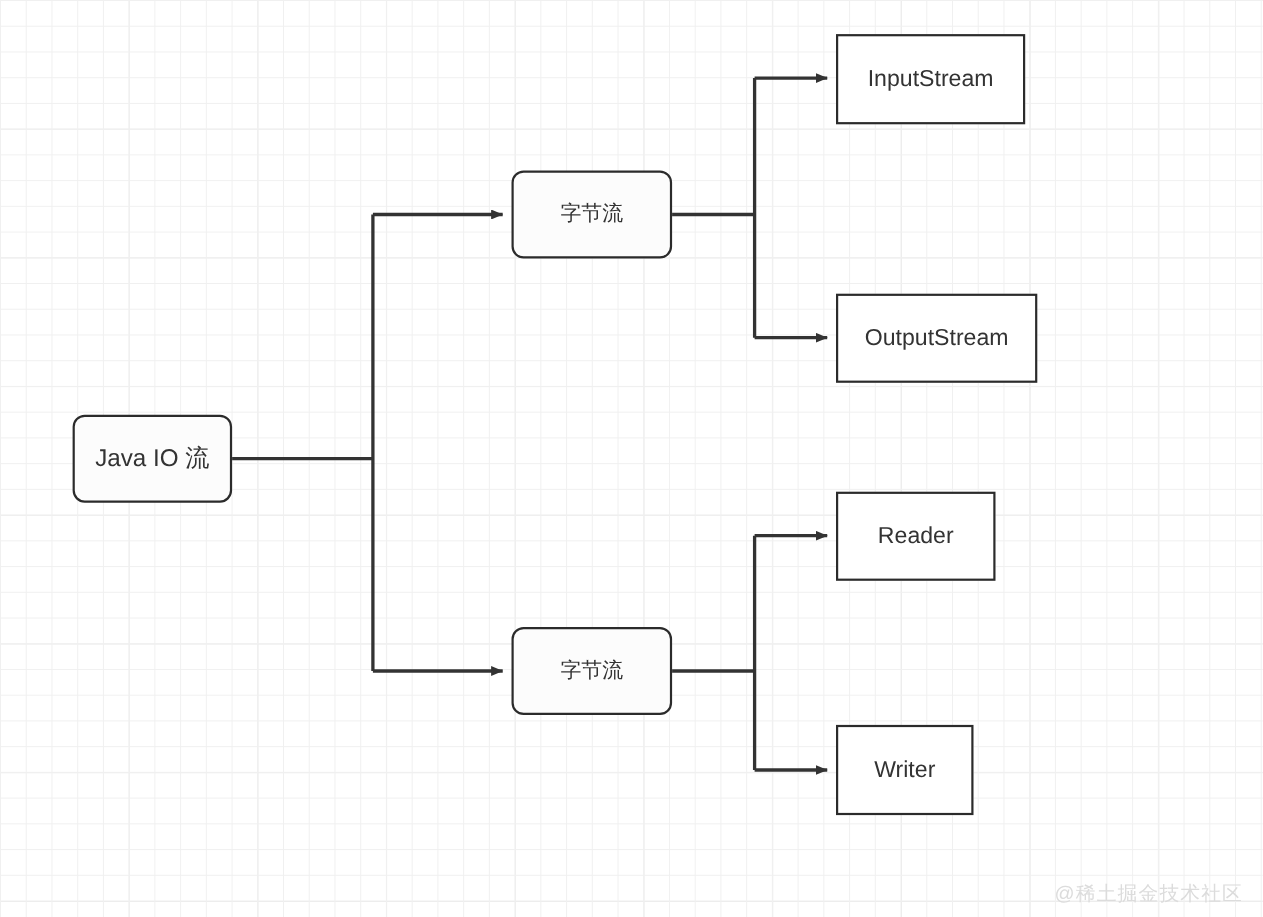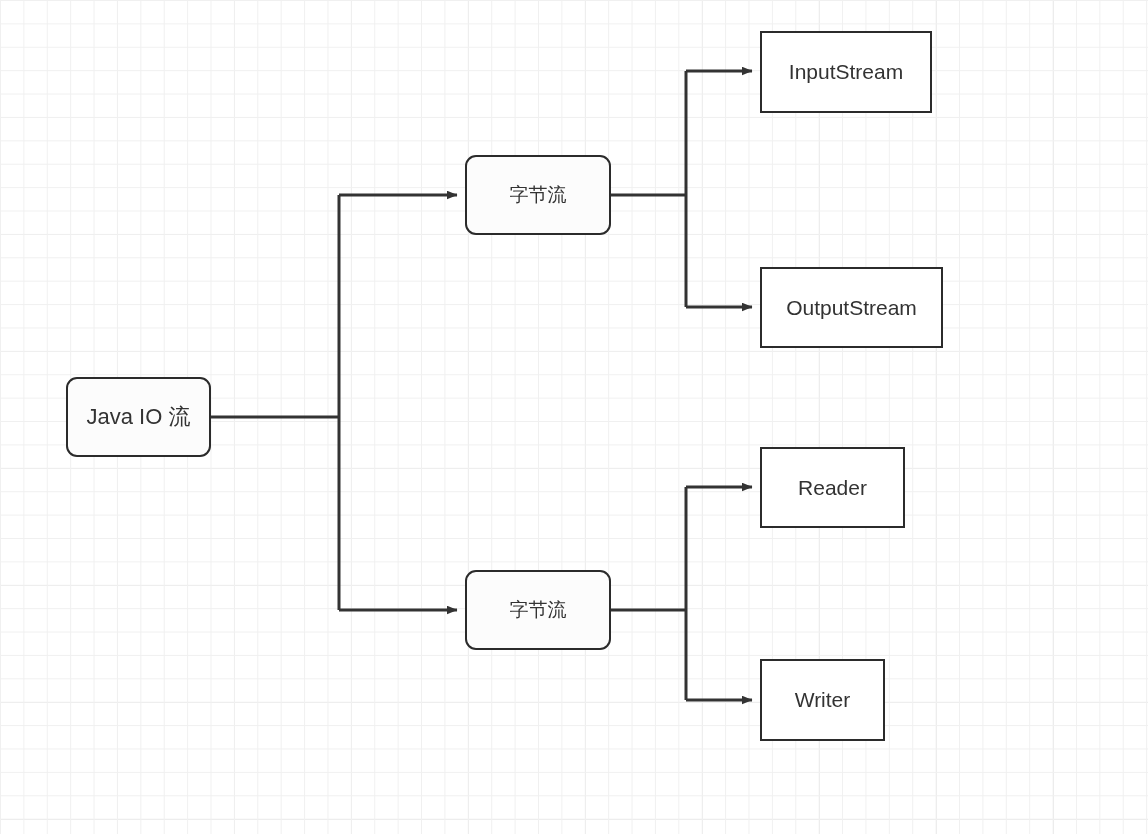--- a/index.html
+++ b/index.html
@@ -125,14 +125,15 @@
   </div>
 
   <div class="node sharp" style="left:760px; top:447px; width:145px; height:81px;">
     <span class="node-label label-leaf">Reader</span>
   </div>
 
   <div class="node sharp" style="left:760px; top:659px; width:125px; height:82px;">
     <span class="node-label label-leaf">Writer</span>
   </div>
 
+  <div class="watermark">@稀土掘金技术社区</div>
 
 </div>
 
 </body></html>

